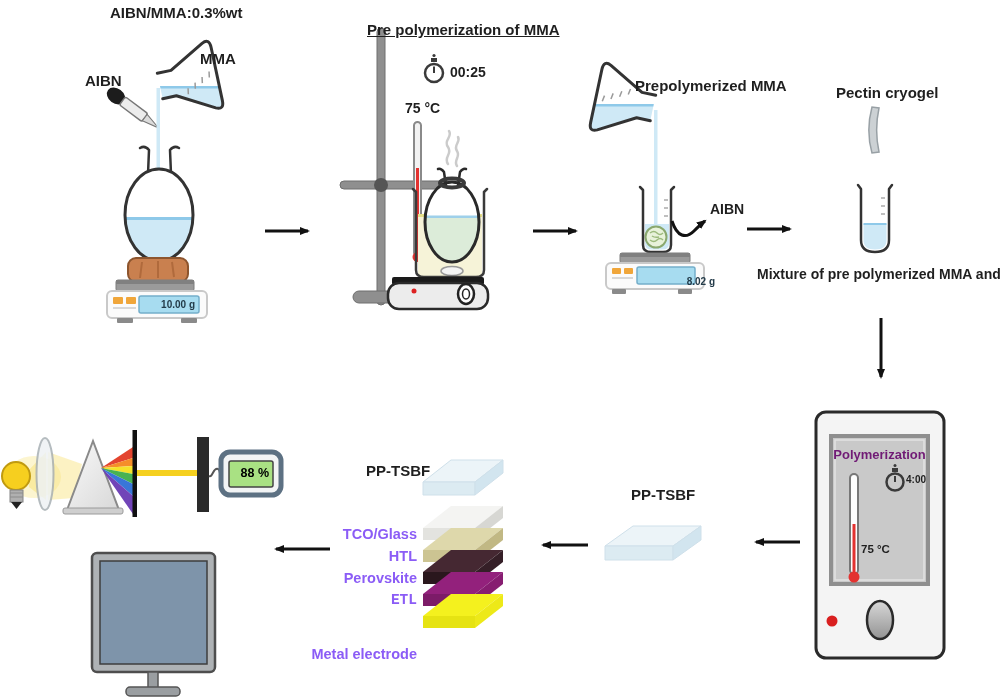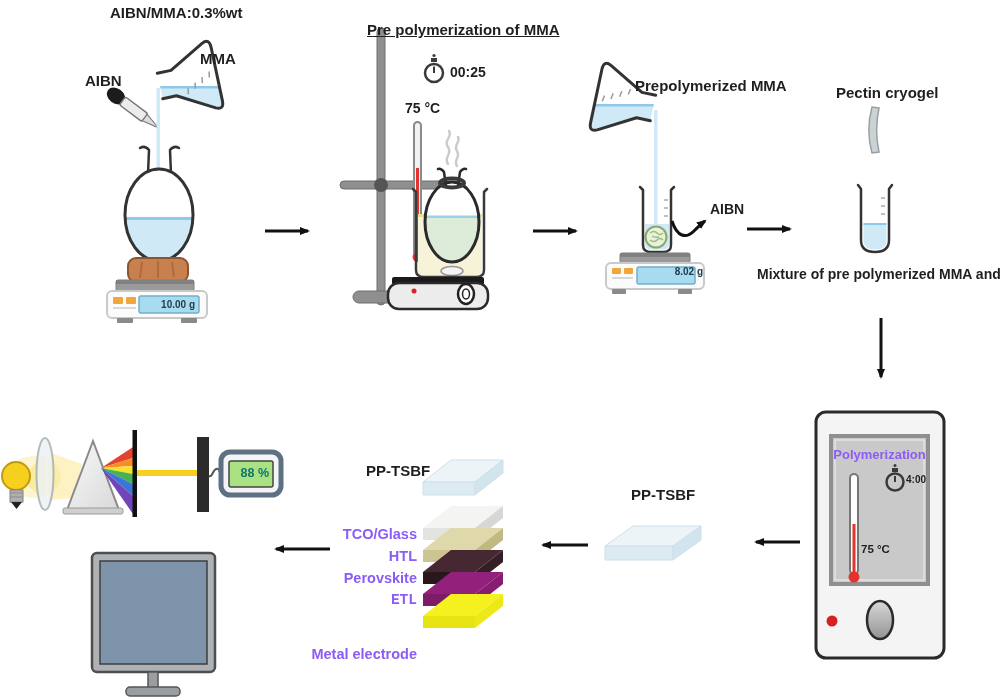--- a/index.html
+++ b/index.html
@@ -4,22 +4,22 @@
 <style>
   html,body{margin:0;padding:0;background:#fff;}
   #canvas{position:relative;width:1000px;height:700px;background:#ffffff;overflow:hidden;
           font-family:"Liberation Sans",sans-serif;}
   #art{position:absolute;left:0;top:0;}
   .lbl{position:absolute;font:600 15px "Liberation Sans",sans-serif;color:#1f1f1f;white-space:nowrap;}
   .md{font-size:14px;}
   .sm{font-size:10px;}
   .xs{font-size:11.5px;}
   .reading{position:absolute;font:700 10px "Liberation Sans",sans-serif;color:#233b49;text-align:right;}
-  .meter-val{position:absolute;font:700 12.5px "Liberation Sans",sans-serif;color:#0f766e;text-align:right;}
-  .oven-title{position:absolute;text-align:center;font:600 13px "Liberation Sans",sans-serif;color:#8b5cf6;}
+  .meter-val{position:absolute;font:700 12.5px "Liberation Sans",sans-serif;color:#000000;text-align:right;}
+  .oven-title{position:absolute;text-align:center;font:600 13px "Liberation Sans",sans-serif;color:#701a75;}
   .stack-lbl{position:absolute;right:583px;font:600 14.5px "Liberation Sans",sans-serif;color:#8b5cf6;white-space:nowrap;}
   .mix{width:243px;}
 </style>
 </head>
 <body>
 
 <div id="canvas">
 
 <svg id="art" width="1000" height="700" viewBox="0 0 1000 700">
   <defs>
@@ -277,21 +277,21 @@
 <div class="lbl" style="left:85px;top:72px;">AIBN</div>
 <div class="lbl" style="left:200px;top:50px;">MMA</div>
 <div class="reading" style="left:141px;top:299px;width:54px;">10.00 g</div>
 
 <div class="lbl" style="left:367px;top:21px;text-decoration:underline;">Pre polymerization of MMA</div>
 <div class="lbl md" style="left:450px;top:64px;">00:25</div>
 <div class="lbl md" style="left:405px;top:100px;">75 °C</div>
 
 <div class="lbl" style="left:635px;top:77px;">Prepolymerized MMA</div>
 <div class="lbl md" style="left:710px;top:201px;">AIBN</div>
-<div class="reading" style="left:639px;top:266px;width:64px;">8.02 g</div>
+<div class="reading" style="left:639px;top:276px;width:76px;">8.02 g</div>
 
 <div class="lbl" style="left:836px;top:84px;">Pectin cryogel</div>
 <div class="lbl md mix" style="left:757px;top:266px;">Mixture of pre polymerized MMA and TSBF</div>
 
 <div class="oven-title" style="left:831px;top:447px;width:97px;">Polymerization</div>
 <div class="lbl sm" style="left:906px;top:474px;">4:00</div>
 <div class="lbl xs" style="left:861px;top:543px;">75 °C</div>
 
 <div class="lbl" style="left:631px;top:486px;">PP-TSBF</div>
 <div class="lbl" style="left:366px;top:462px;">PP-TSBF</div>

